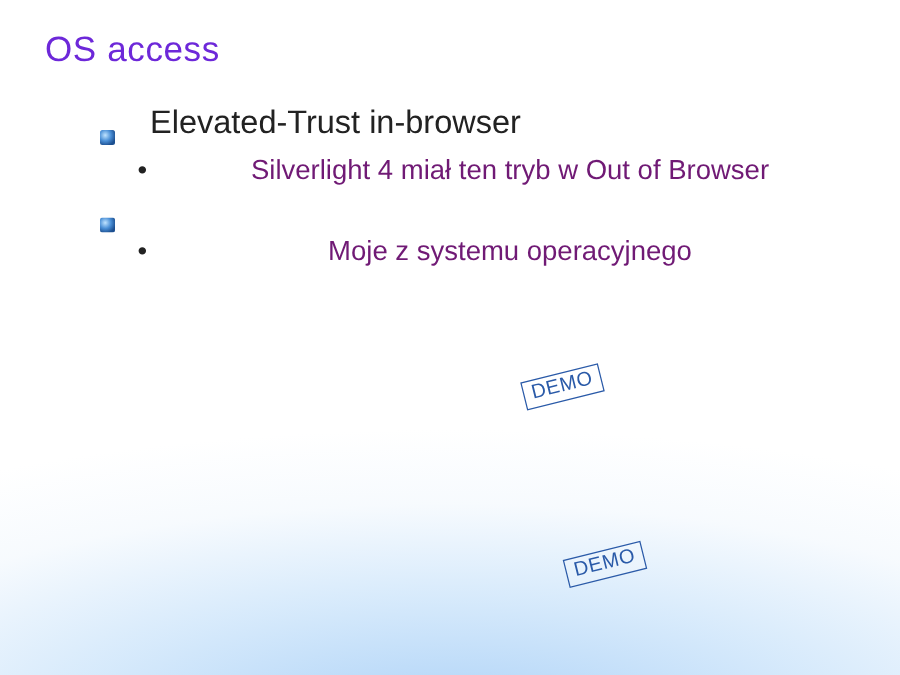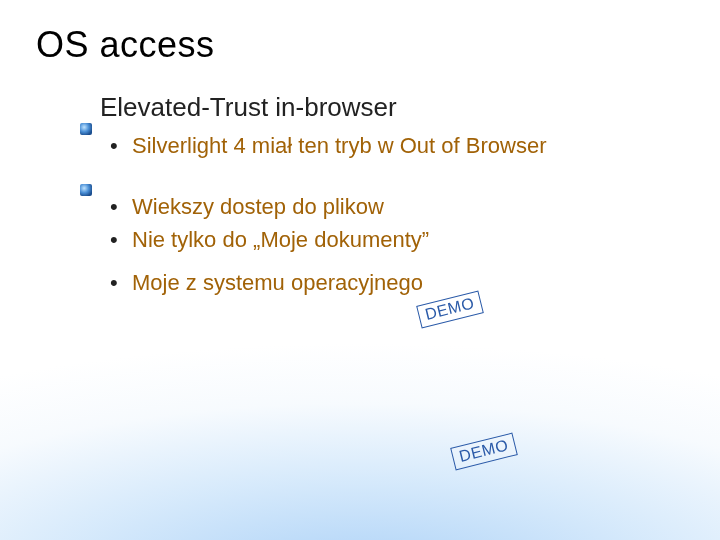--- a/index.html
+++ b/index.html
@@ -13,57 +13,58 @@
       #ffffff;
     overflow: hidden;
     position: relative;
   }
   .slide {
     box-sizing: border-box;
     padding: 24px 36px 0 36px;
     color: #222;
   }
   .title {
-    font-size: 36px;
+    font-size: 28px;
     font-weight: 400;
     letter-spacing: 0.5px;
-    color: #000000;
+    color: #6d28d9;
     margin: 0 0 26px 0;
   }
   .topics {
     margin-left: 44px;
   }
   .topic {
     margin-bottom: 10px;
   }
   .topic-head {
     font-size: 26px;
     color: #222;
     display: flex;
-    align-items: flex-end;
-    gap: 8px;
+    align-items: center;
+    gap: 28px;
     margin-bottom: 6px;
   }
   .topic-head .gbullet {
     width: 12px;
     height: 12px;
     flex: 0 0 12px;
     display: inline-block;
   }
   .sub {
     list-style: none;
     padding: 0;
     margin: 0 0 4px 30px;
   }
   .sub li {
     font-size: 22px;
     line-height: 1.5;
-    color: #a16207;
+    color: #701a75;
     position: relative;
     padding-left: 22px;
+    text-align: center;
   }
   .sub li::before {
     content: "•";
     position: absolute;
     left: 0;
     top: 0;
     color: #222;
     font-size: 22px;
     line-height: 1.5;
   }
@@ -109,24 +110,20 @@
     </div>
 
     <div class="topic">
       <div class="topic-head">
         <span class="gbullet">
           <svg viewBox="0 0 12 12" width="12" height="12">
             <rect x="0" y="0" width="12" height="12" rx="2" fill="url(#g1)"></rect>
           </svg>
         </span>
       </div>
-      <ul class="sub">
-        <li>Wiekszy dostep do plikow</li>
-        <li>Nie tylko do „Moje dokumenty”</li>
-      </ul>
     </div>
 
     <div class="topic">
       <ul class="sub">
         <li>Moje z systemu operacyjnego</li>
       </ul>
     </div>
 
   </div>
 </div>

